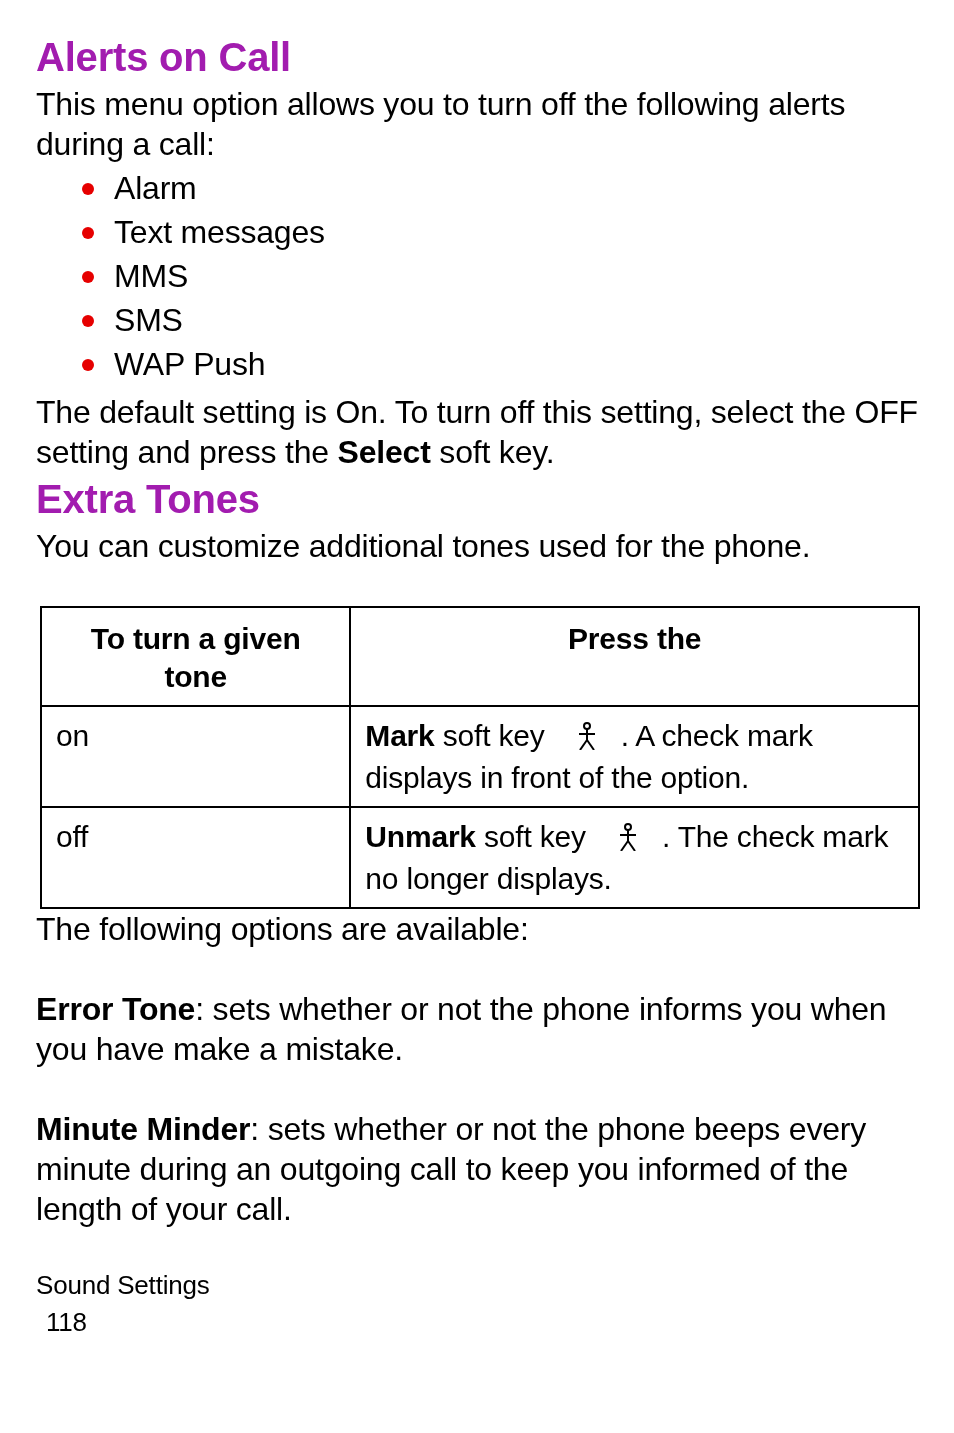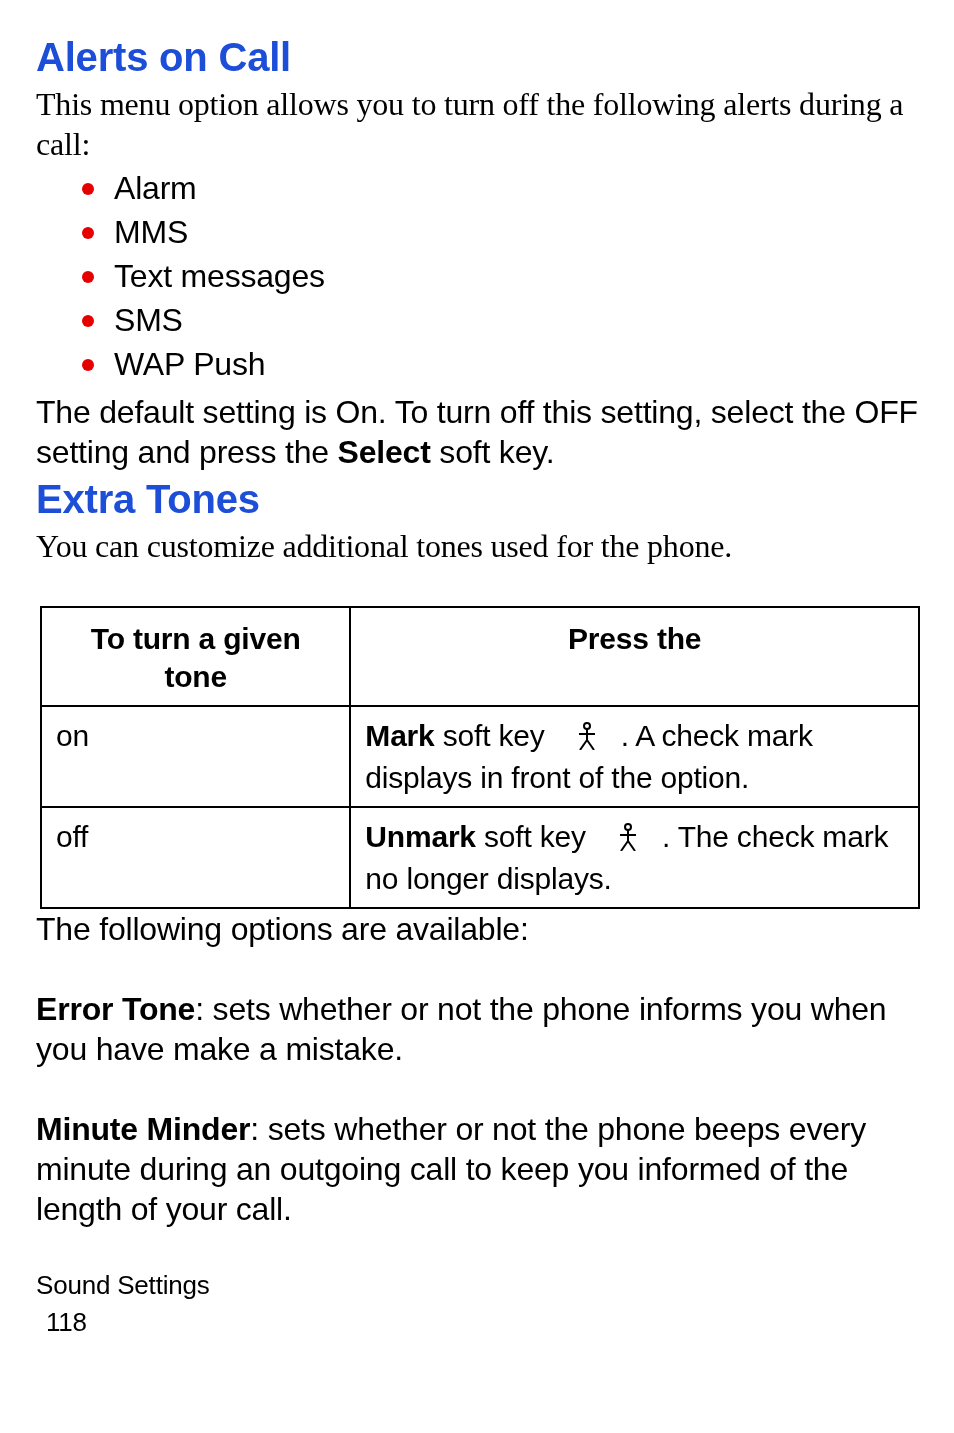--- a/index.html
+++ b/index.html
@@ -12,25 +12,25 @@
       color: #000;
       padding: 32px 36px 40px 36px;
       font-size: 32px;
       line-height: 1.25;
       letter-spacing: -0.2px;
     }
     .h2 {
       font-family: "Arial Narrow", Arial, Helvetica, sans-serif;
       font-stretch: condensed;
       font-weight: 800;
-      color: #1d4ed8;
+      color: #a21caf;
       font-size: 40px;
       margin-bottom: 2px;
     }
-    .h2 + p { margin-top: 0; font-family: Liberation Serif, serif; }
+    .h2 + p { margin-top: 0; }
     p.body { margin: 0 0 2px 0; }
     ul.red-bullets {
       list-style: none;
       margin: 4px 0 8px 0;
       padding: 0 0 0 46px;
     }
     ul.red-bullets li {
       position: relative;
       padding-left: 32px;
       margin: 4px 0;
@@ -81,22 +81,22 @@
     .footer-page { font-size: 26px; padding-left: 10px; }
   </style>
 </head>
 <body>
 
 <div>
   <div class="h2">Alerts on Call</div>
   <p class="body">This menu option allows you to turn off the following alerts during a call:</p>
   <ul class="red-bullets">
     <li><span>Alarm</span></li>
+    <li><span>Text messages</span></li>
     <li><span>MMS</span></li>
-    <li><span>Text messages</span></li>
     <li><span>SMS</span></li>
     <li><span>WAP Push</span></li>
   </ul>
   <p class="body">
     <span>The default setting is On. To turn off this setting, select the OFF setting and press the </span><span class="bold">Select</span><span> soft key.</span>
   </p>
 </div>
 
 <div class="section2">
   <div class="h2">Extra Tones</div>

